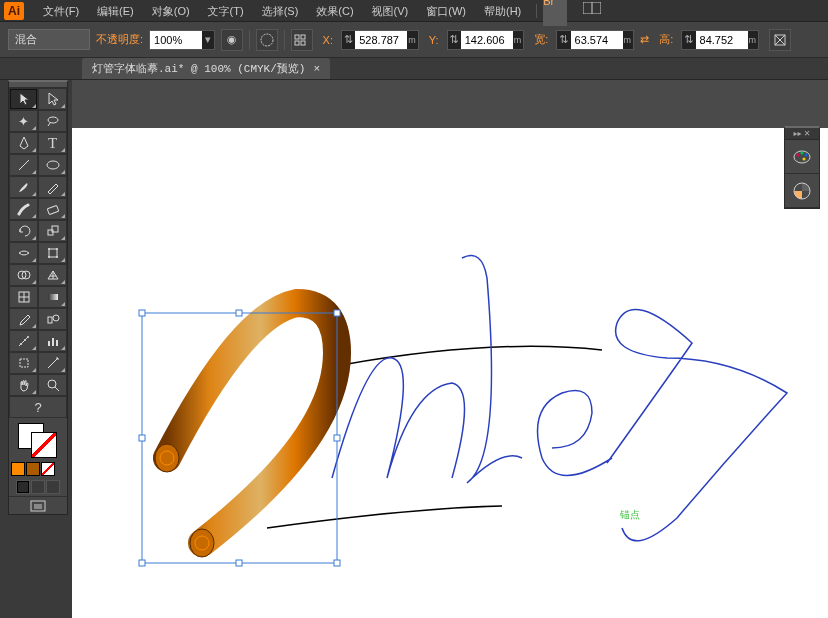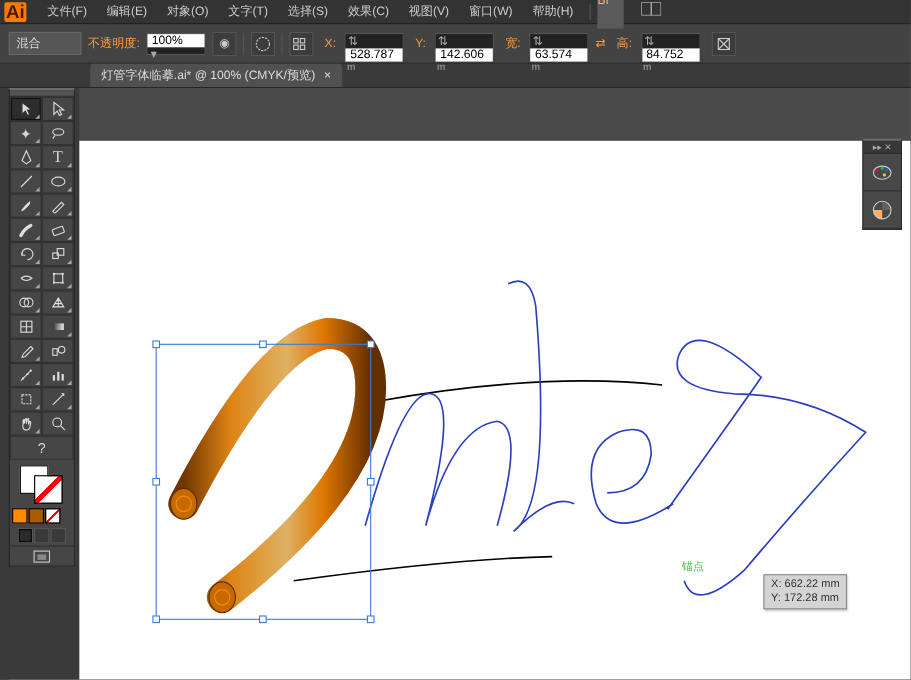--- a/index.html
+++ b/index.html
@@ -13,61 +13,62 @@
 
 .menubar {
   height: 22px; background: #333;
   display: flex; align-items: center; padding: 0 4px;
   border-bottom: 1px solid #222;
 }
 .menubar .logo {
   width: 20px; height: 18px; background: #ff7a00;
   border-radius: 2px; margin-right: 10px;
   display: flex; align-items: center; justify-content: center;
-  color: #4a1800; font-weight: bold; font-size: 17px;
+  color: #4a1800; font-weight: bold; font-size: 12px;
 }
 .menubar .item {
   padding: 0 9px; line-height: 22px; cursor: default;
 }
 .menubar .sep { width: 1px; height: 14px; background: #555; margin: 0 6px; }
 
 
 .optionbar {
   height: 36px; background: #434343;
   display: flex; align-items: center; padding: 0 8px;
   border-bottom: 1px solid #2a2a2a;
   gap: 6px;
 }
 .optionbar .blend-label {
-  padding: 2px 36px 2px 6px; background: #555; border: 1px solid #666;
+  padding: 2px 52px 2px 6px; background: #555; border: 1px solid #666;
   color: #ddd;
 }
 .optionbar .lbl { color: #ff9a3a; font-size: 11px; }
 .optionbar .spinfield {
-  display: flex; align-items: flex-start;
-  background: #222; border: 1px solid #555; height: 20px; flex-direction: column;
+  display: flex; align-items: center;
+  background: #222; border: 1px solid #555; height: 20px;
 }
 .optionbar .spinfield input {
   width: 52px; background: #fff; border: none; height: 18px;
   font-size: 11px; padding: 0 4px; color: #000;
 }
 .optionbar .spinfield .unit { font-size: 9px; color: #aaa; padding: 0 2px 0 1px; }
 .optionbar .obtn {
   width: 22px; height: 22px; background: #3c3c3c; border: 1px solid #555;
   display: flex; align-items: center; justify-content: center;
   font-size: 11px; color: #ccc;
 }
 .optionbar .chain { color: #ff9a3a; }
 .axislbl { color: #ff9a3a; font-size: 11px; margin: 0 2px 0 4px; }
 
 
 .tabstrip {
   height: 22px; background: #3a3a3a;
   display: flex; align-items: flex-end; padding-left: 82px;
   border-bottom: 1px solid #262626;
+  font-family: Liberation Mono, monospace;
 }
 .tabstrip .tab {
   background: #505050; color: #ddd;
   padding: 3px 10px; font-size: 11px;
   border-top-left-radius: 3px; border-top-right-radius: 3px;
   margin-right: 2px;
   display: flex; align-items: center; gap: 8px;
 }
 .tabstrip .tab .x { cursor: default; }
 
@@ -539,24 +540,20 @@
       </g>
 
       <g fill="none" stroke="#ff8a00" stroke-width="1">
         <circle cx="95" cy="330" r="7"></circle>
         <circle cx="130" cy="415" r="7"></circle>
       </g>
 
       <text x="548" y="390" font-size="10" fill="#3cbf3c">锚点</text>
     </svg>
 
-    <div class="coordtip">
-      <div><span>X:</span> <span>662.22 mm</span></div>
-      <div><span>Y:</span> <span>172.28 mm</span></div>
-    </div>
   </div>
 </div>
 
 <div class="rtpanel">
   <div class="tabgrip">▸▸ ✕</div>
   <div class="ic">
     <svg width="20" height="18">
         <ellipse cx="10" cy="9" rx="8" ry="6" fill="none" stroke="#ccc"></ellipse>
         <circle cx="6" cy="7" r="1.5" fill="#e05"></circle>
         <circle cx="10" cy="5" r="1.5" fill="#0b5"></circle>

